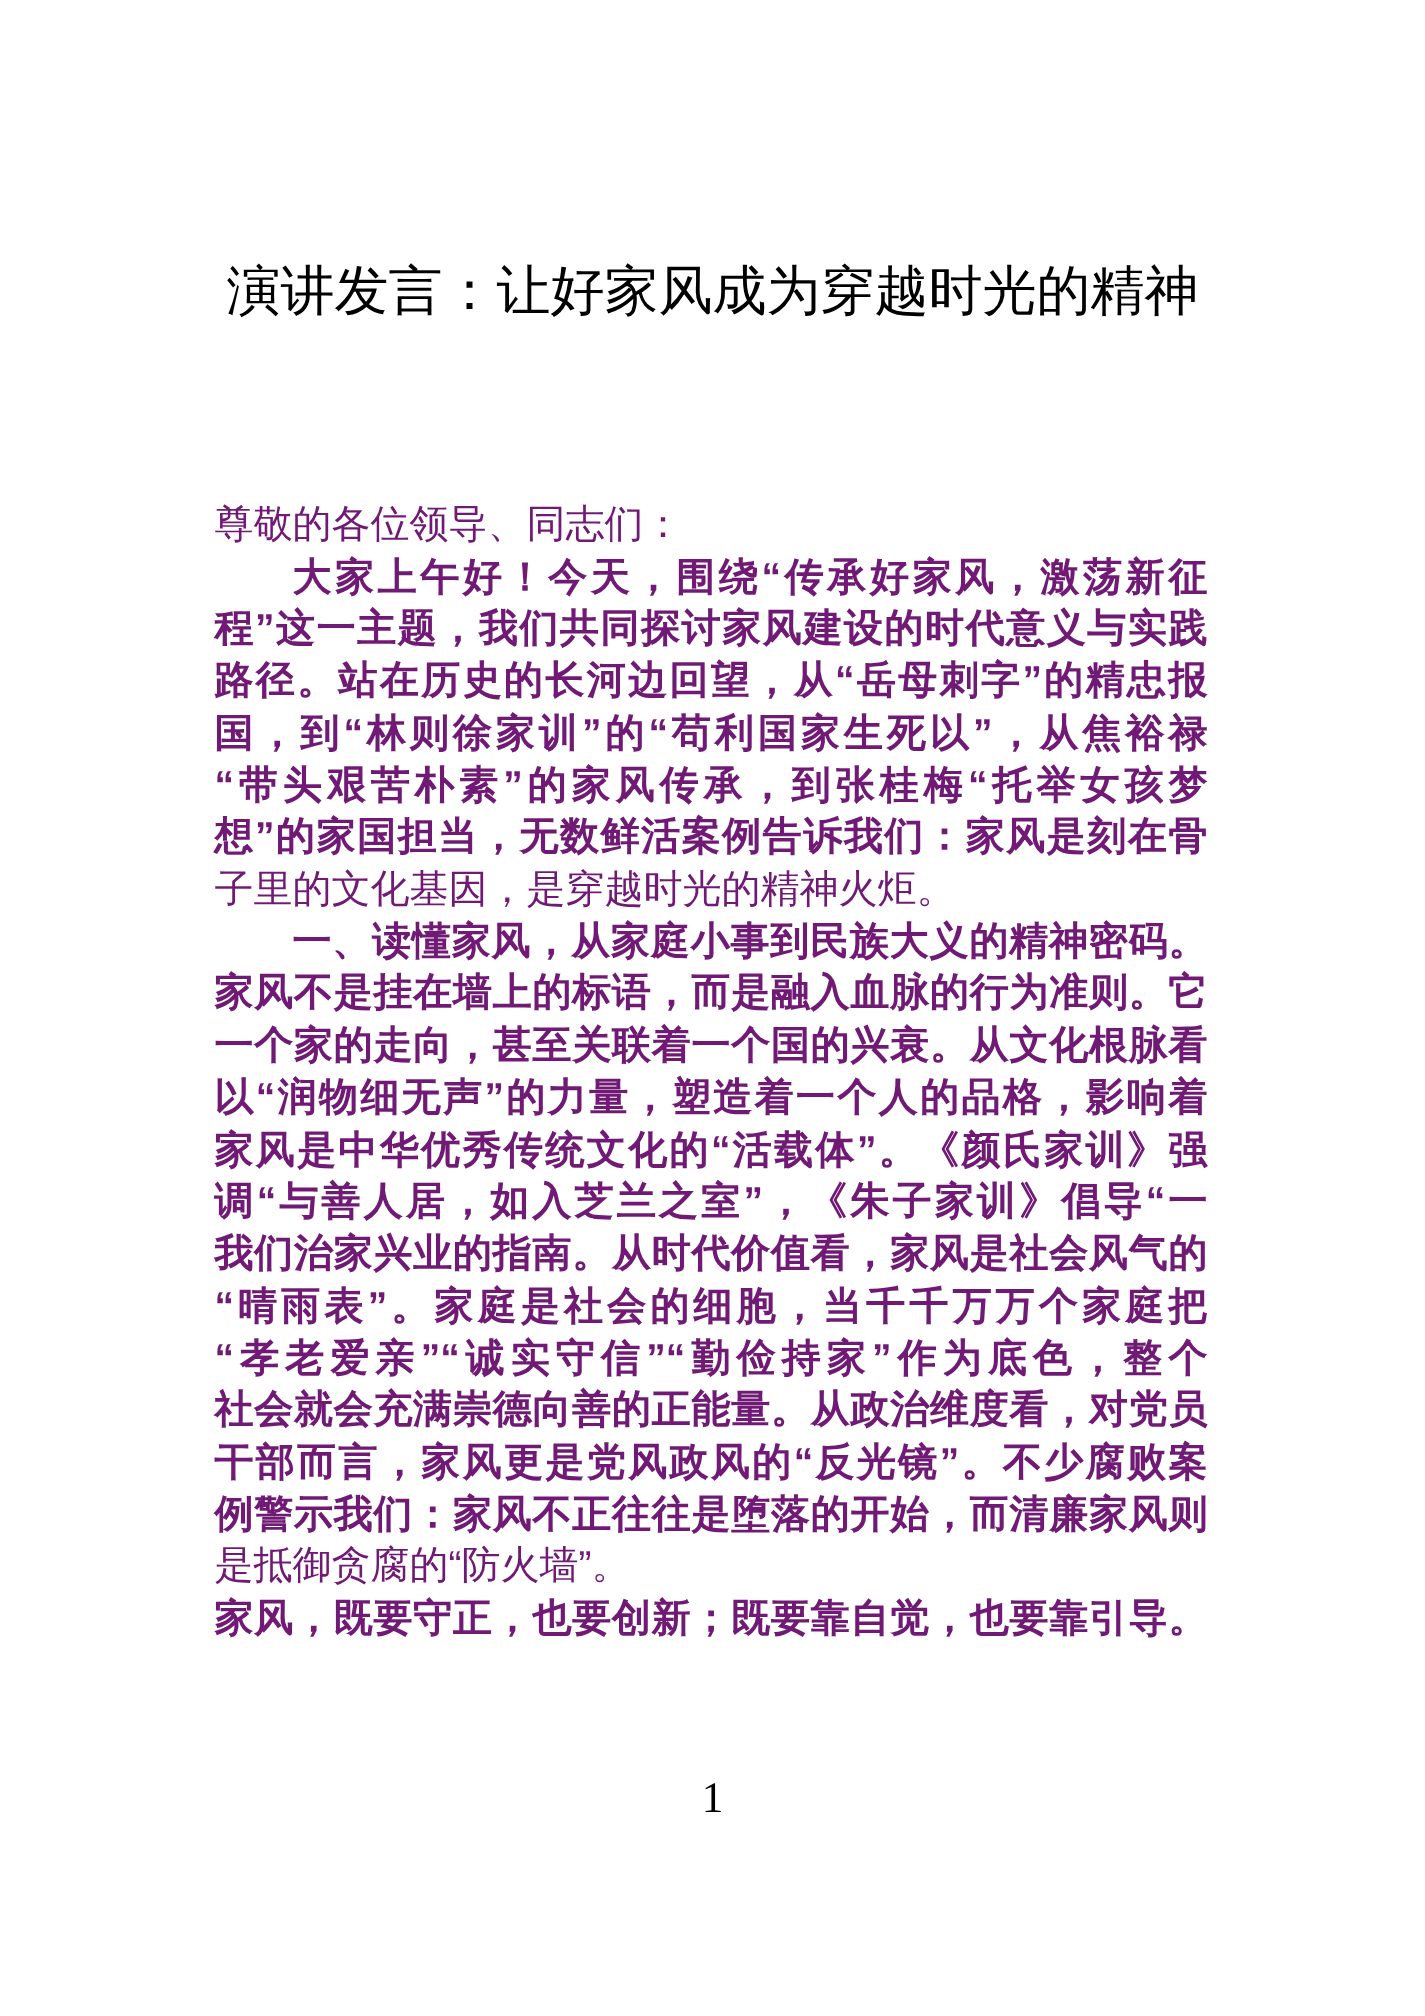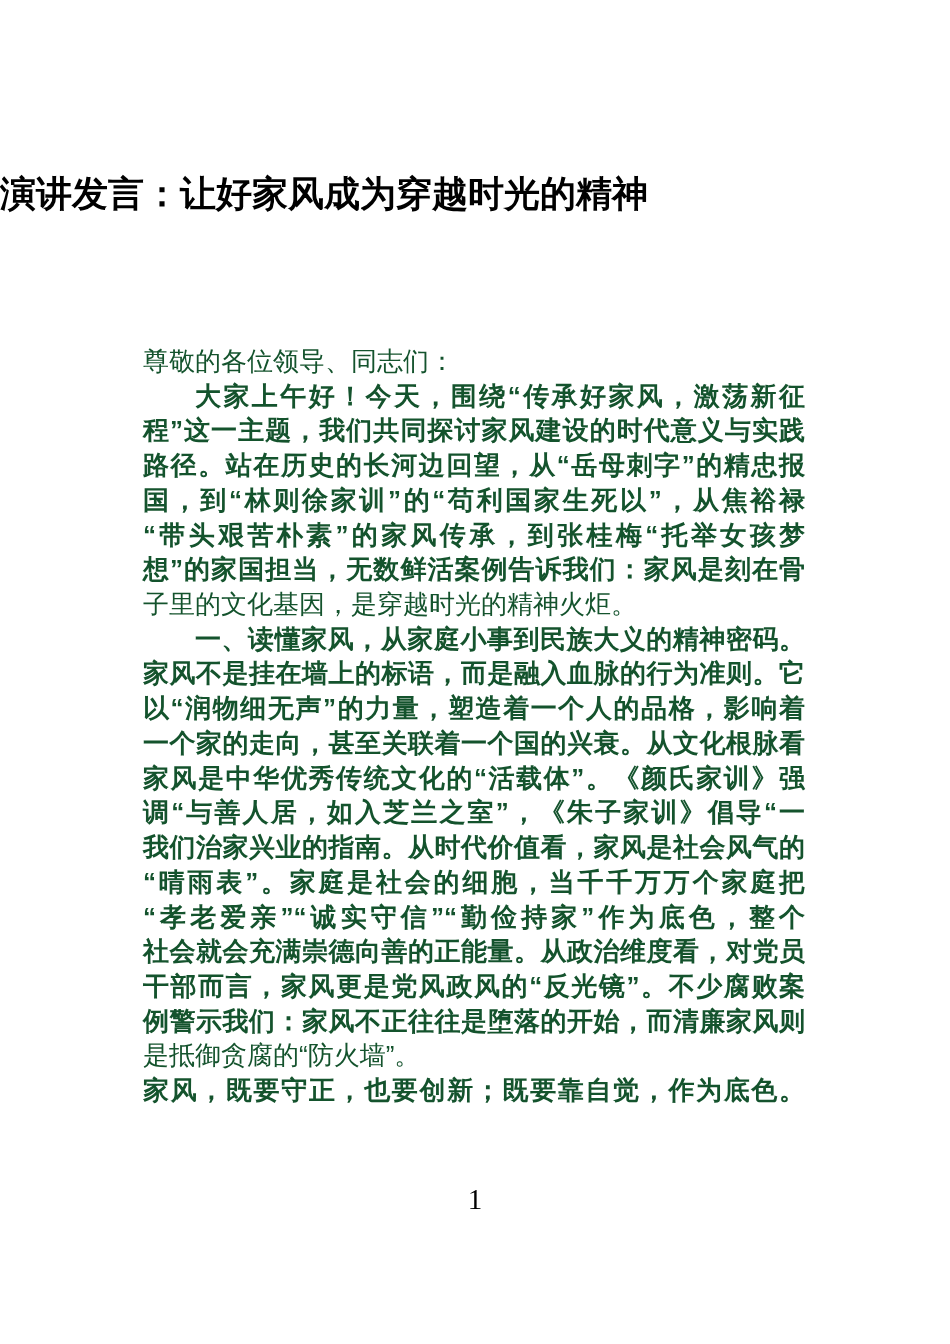--- a/index.html
+++ b/index.html
@@ -14,34 +14,33 @@
     background: #ffffff;
     color: #000000;
     font-family: "Liberation Sans", sans-serif;
     overflow: hidden;
   }
   .doc-title {
     position: absolute;
     top: 161px;
     left: 0;
     width: 950px;
-    text-align: left;
+    text-align: center;
     font-size: 36px;
     line-height: 66px;
-    font-weight: 700;
+    font-weight: 400;
     color: #000000;
   }
   .doc-body {
     position: absolute;
     top: 332px;
     left: 143px;
     width: 662px;
     font-size: 26px;
-    color: #14532d;
-    margin-top: 12px;
+    color: #701a75;
   }
   .line {
     height: 34.72px;
     line-height: 34.72px;
     text-align: left;
     white-space: nowrap;
   }
   .line.just {
     white-space: normal;
     text-align: justify;
@@ -76,27 +75,27 @@
       <div class="line">尊敬的各位领导、同志们：</div>
       <div class="line just indent">大家上午好！今天，围绕“传承好家风，激荡新征</div>
       <div class="line just">程”这一主题，我们共同探讨家风建设的时代意义与实践</div>
       <div class="line just">路径。站在历史的长河边回望，从“岳母刺字”的精忠报</div>
       <div class="line just">国，到“林则徐家训”的“苟利国家生死以”，从焦裕禄</div>
       <div class="line just">“带头艰苦朴素”的家风传承，到张桂梅“托举女孩梦</div>
       <div class="line just">想”的家国担当，无数鲜活案例告诉我们：家风是刻在骨</div>
       <div class="line">子里的文化基因，是穿越时光的精神火炬。</div>
       <div class="line just indent">一、读懂家风，从家庭小事到民族大义的精神密码。</div>
       <div class="line just">家风不是挂在墙上的标语，而是融入血脉的行为准则。它</div>
+      <div class="line just">一个家的走向，甚至关联着一个国的兴衰。从文化根脉看</div>
       <div class="line just">以“润物细无声”的力量，塑造着一个人的品格，影响着</div>
-      <div class="line just">一个家的走向，甚至关联着一个国的兴衰。从文化根脉看</div>
       <div class="line just">家风是中华优秀传统文化的“活载体”。《颜氏家训》强</div>
       <div class="line just">调“与善人居，如入芝兰之室”，《朱子家训》倡导“一</div>
       <div class="line just">我们治家兴业的指南。从时代价值看，家风是社会风气的</div>
       <div class="line just">“晴雨表”。家庭是社会的细胞，当千千万万个家庭把</div>
       <div class="line just">“孝老爱亲”“诚实守信”“勤俭持家”作为底色，整个</div>
       <div class="line just">社会就会充满崇德向善的正能量。从政治维度看，对党员</div>
       <div class="line just">干部而言，家风更是党风政风的“反光镜”。不少腐败案</div>
       <div class="line just">例警示我们：家风不正往往是堕落的开始，而清廉家风则</div>
       <div class="line">是抵御贪腐的“防火墙”。</div>
-      <div class="line just">家风，既要守正，也要创新；既要靠自觉，作为底色。</div>
+      <div class="line just">家风，既要守正，也要创新；既要靠自觉，也要靠引导。</div>
     </div>
   <div class="page-number">1</div>
 </div>
 
 </body></html>

